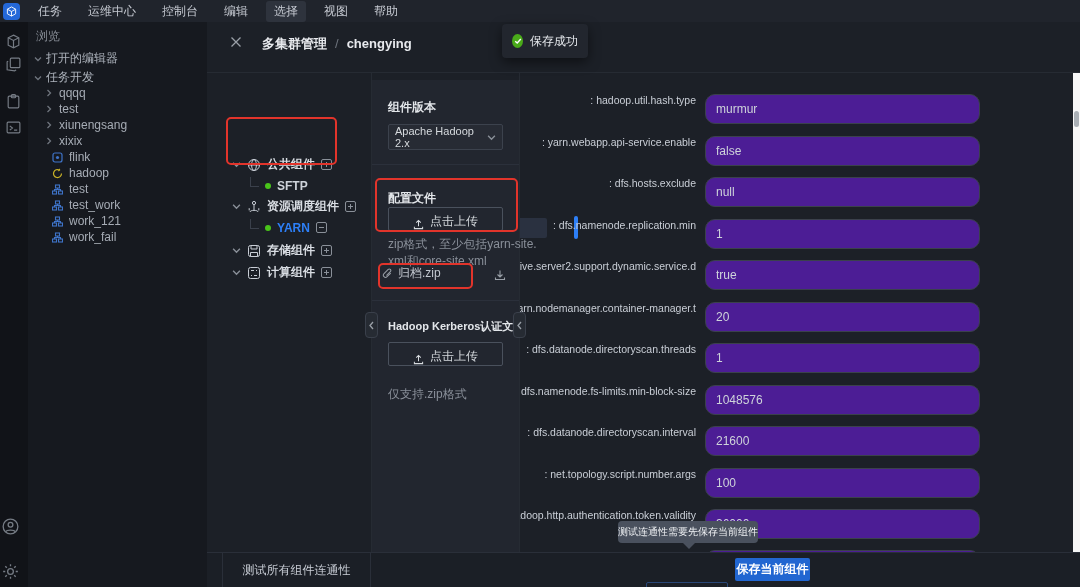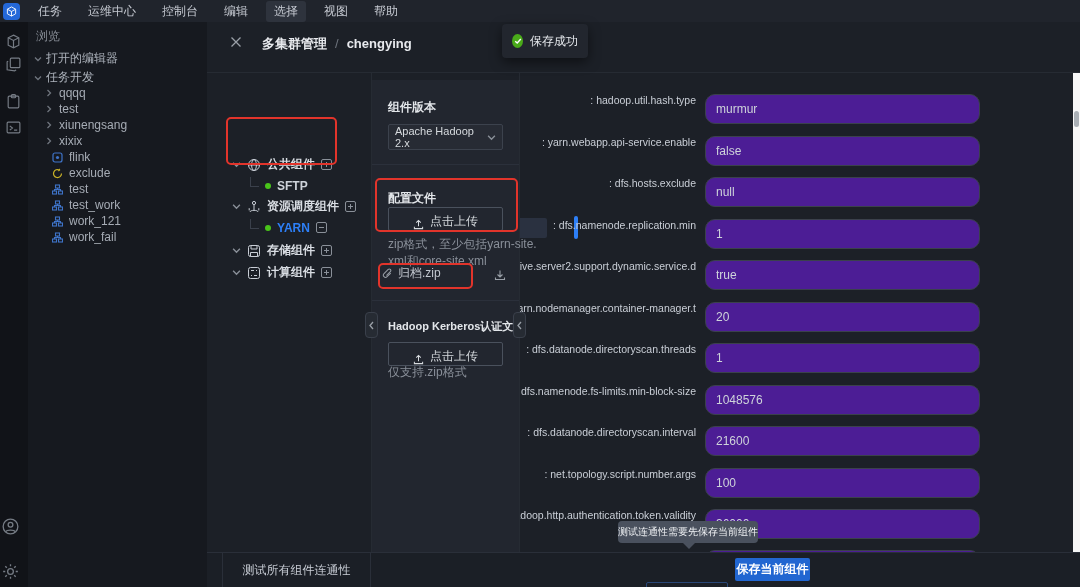--- a/index.html
+++ b/index.html
@@ -209,21 +209,21 @@
         </span>
       <span>flink</span>
     </div>
     <div class="tree-item" style="left:24px;top:144px">
       <span>
           <svg width="11" height="11" viewBox="0 0 11 11" fill="none" stroke="#c9b227" stroke-width="1.2">
             <path d="M9.5 5.5 A4 4 0 1 1 7.5 2.1"></path>
             <path d="M7.5 0.8 L7.7 2.4 L6.1 2.8" stroke-width="1"></path>
           </svg>
         </span>
-      <span>exclude</span>
+      <span>hadoop</span>
     </div>
     <div class="tree-item" style="left:24px;top:160px">
       <span>
           <svg width="11" height="11" viewBox="0 0 11 11" fill="none" stroke="#3f74c9" stroke-width="1.1">
             <rect x="3.5" y="1" width="4" height="3"></rect>
             <rect x="0.5" y="7" width="4" height="3"></rect>
             <rect x="6.5" y="7" width="4" height="3"></rect>
             <path d="M5.5 4 L5.5 5.5 M2.5 7 L2.5 5.5 L8.5 5.5 L8.5 7"></path>
           </svg>
         </span>
@@ -425,21 +425,21 @@
 
     <div class="mp-label" style="top:239px;font-size:11px">Hadoop Kerberos认证文件</div>
     <button class="upload-btn" style="top:262px">
       <span>
           <svg width="11" height="11" viewBox="0 0 12 12" fill="none" stroke="#d6dade" stroke-width="1.1">
             <path d="M6 8 L6 1.5 M3.5 4 L6 1.5 L8.5 4 M1.5 8.5 L1.5 10.5 L10.5 10.5 L10.5 8.5"></path>
           </svg>
         </span>
       <span>点击上传</span>
     </button>
-    <div class="hint" style="top:284px">仅支持.zip格式</div>
+    <div class="hint" style="top:306px">仅支持.zip格式</div>
   </div>
 
   <div class="collapse-tab" style="left:365px">
     <svg width="7" height="9" viewBox="0 0 7 9" fill="none" stroke="currentColor" stroke-width="1.3">
         <path d="M5 1 L2 4.5 L5 8"></path>
       </svg>
   </div>
   <div class="collapse-tab" style="left:513px">
     <svg width="7" height="9" viewBox="0 0 7 9" fill="none" stroke="currentColor" stroke-width="1.3">
         <path d="M5 1 L2 4.5 L5 8"></path>

